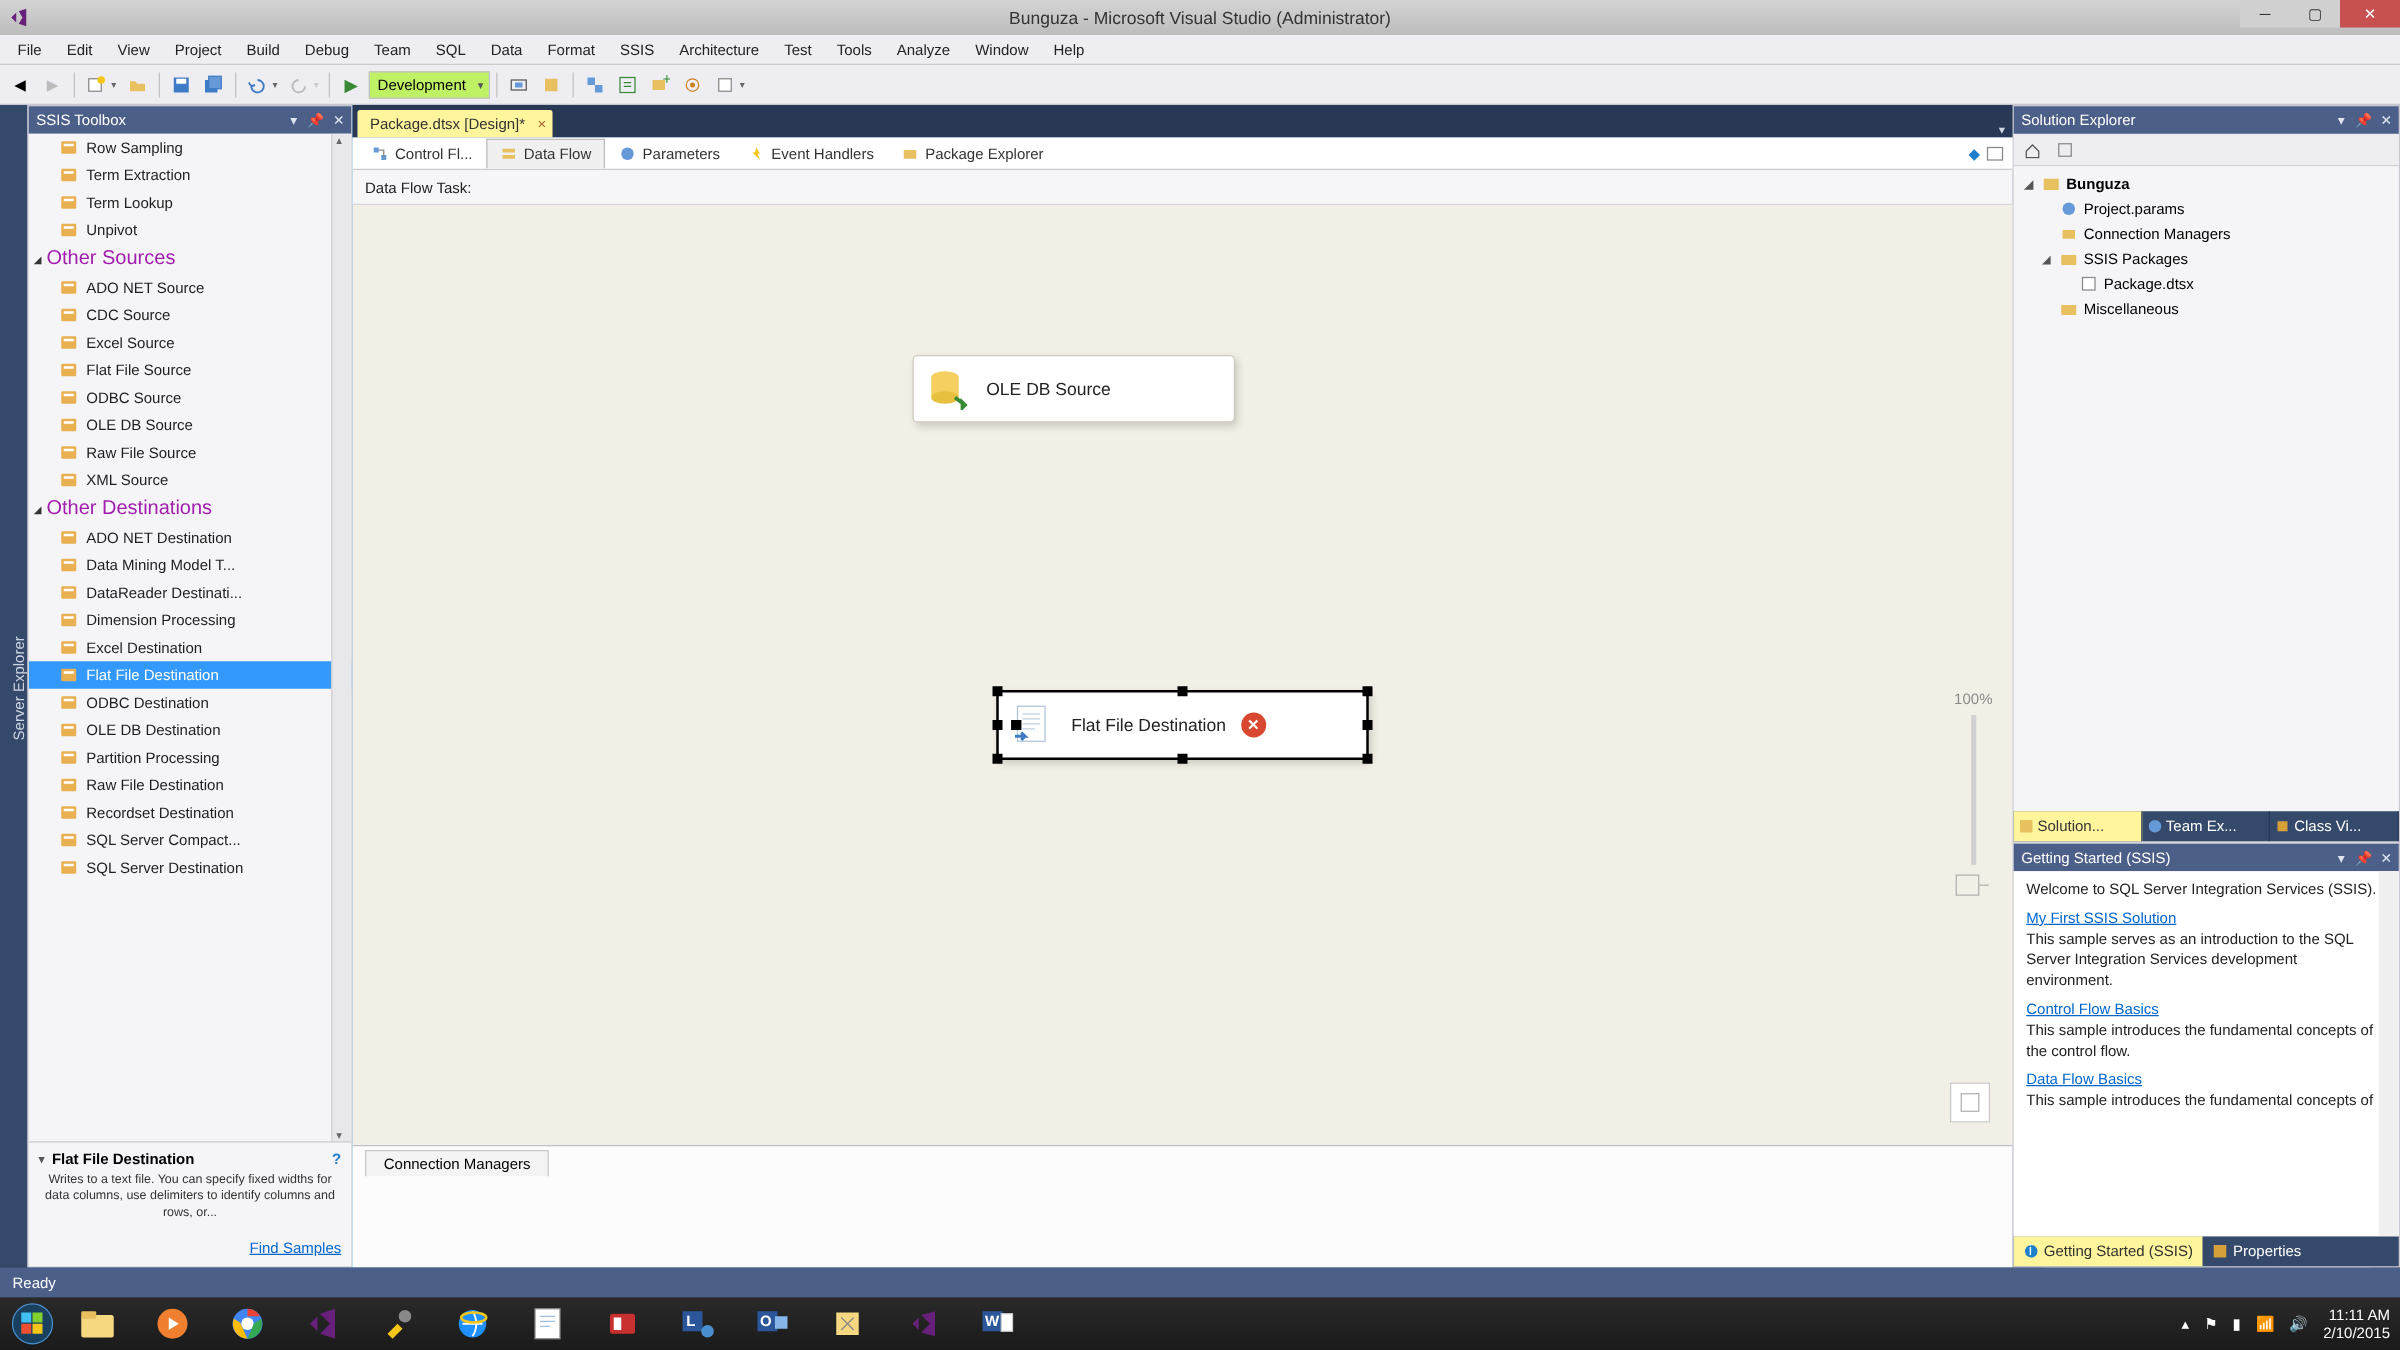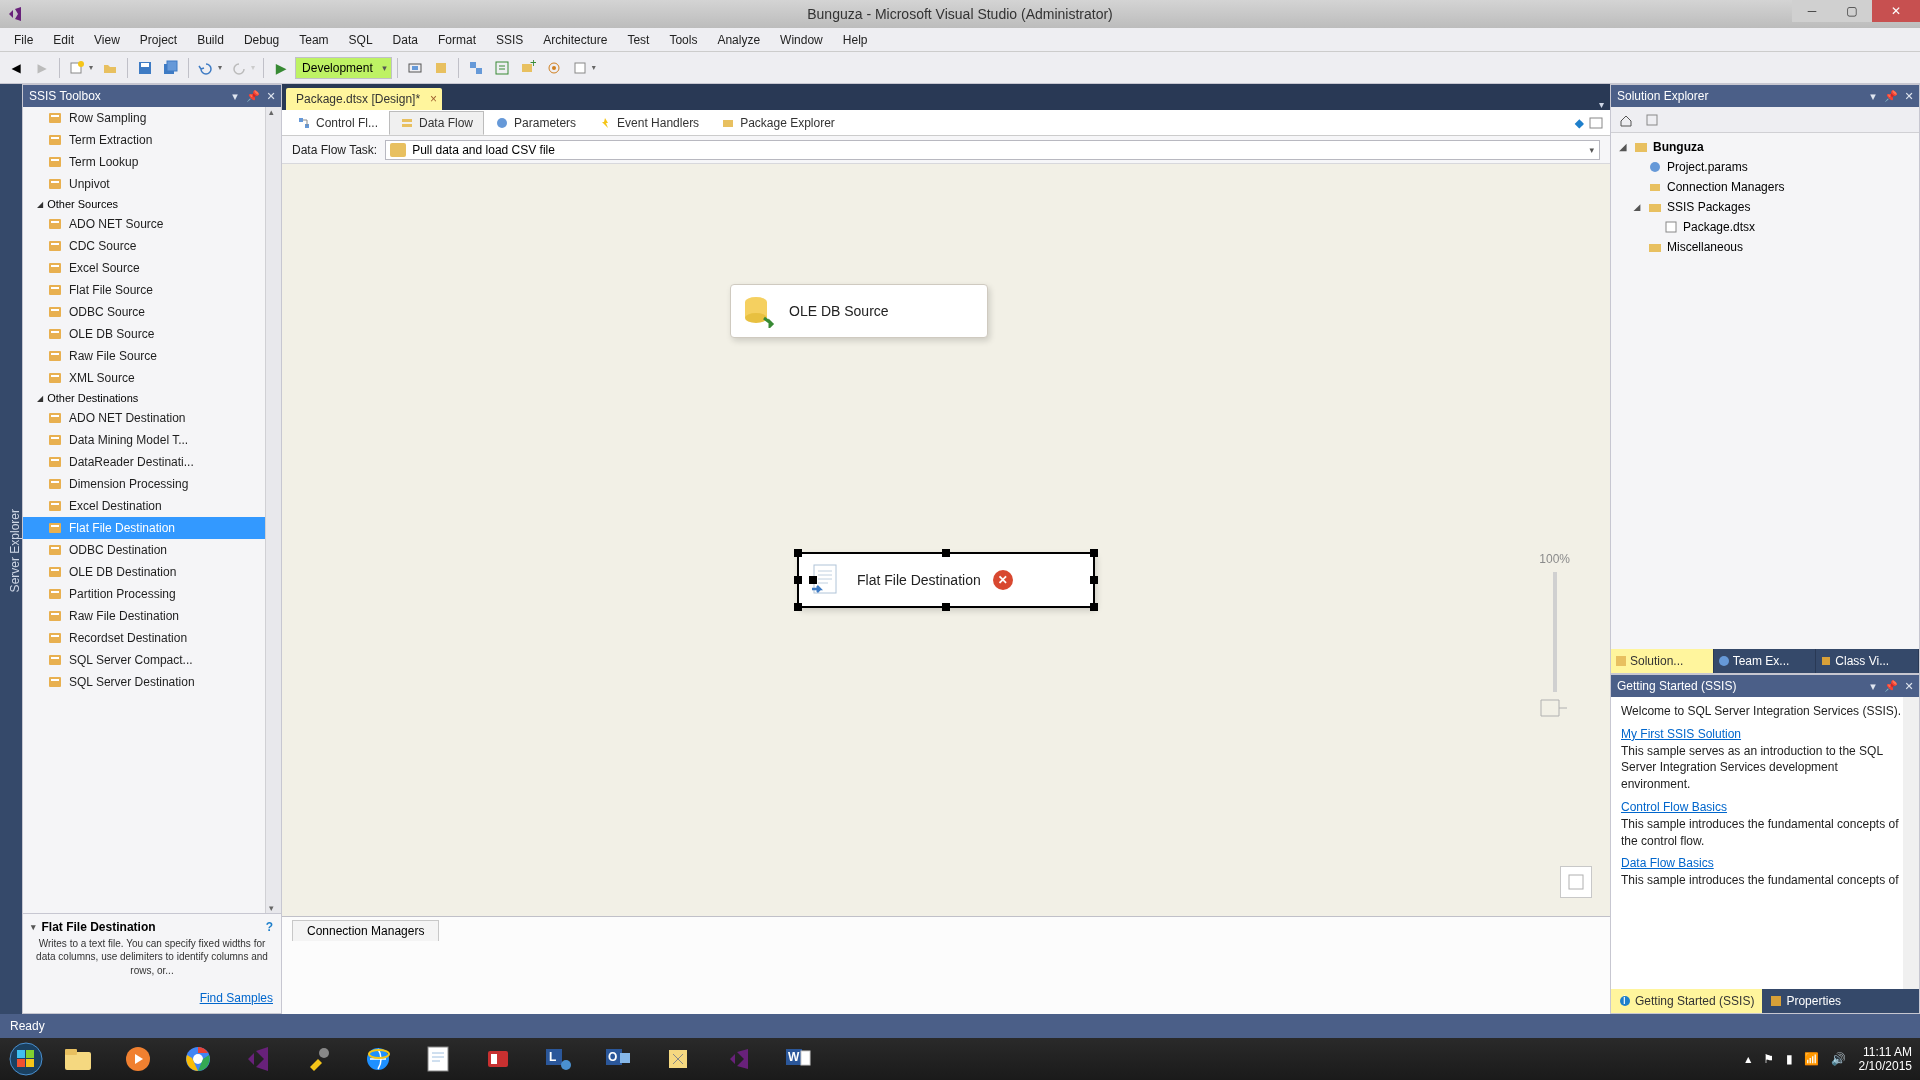--- a/index.html
+++ b/index.html
@@ -39,21 +39,21 @@
 .panel-header { height: 22px; background: #4b5f88; color: #fff; display: flex; align-items: center; padding: 0 6px; font-size: 12px; position: relative;}
 .panel-header .hicons { position: absolute; right: 2px; display: flex; gap: 2px; }
 .panel-header .hicon { width: 16px; height: 16px; display: flex; align-items: center; justify-content: center; color: #e0e6f0; font-size: 11px;}
 
 
 .toolbox { width: 260px; }
 .toolbox-body { flex: 1; background: #f5f5f7; overflow: hidden; position: relative;}
 .toolbox-scrollbar { position: absolute; right: 0; top: 0; bottom: 0; width: 16px; background: #e8e8ec; border-left: 1px solid #d0d0d4;}
 .toolbox-scrollbar::before { content:"▴"; position:absolute; top:0; left:3px; font-size:9px; color:#666;}
 .toolbox-scrollbar::after { content:"▾"; position:absolute; bottom:0; left:3px; font-size:9px; color:#666;}
-.tb-group { padding: 3px 14px; color: #000000; display: flex; align-items: center; gap: 4px; font-size: 11px;}
+.tb-group { padding: 3px 4px; color: #a21caf; display: flex; align-items: center; gap: 4px; font-size: 16px;}
 .tb-group::before { content: "◢"; font-size: 8px; transform: rotate(0deg); color:#333;}
 .tb-item { padding: 3px 6px 3px 24px; display: flex; align-items: center; gap: 6px; color: #1e1e1e; cursor: default;}
 .tb-item.selected { background: #3399ff; color: #fff; }
 .tb-item .ticon { width: 16px; height: 16px; display:flex; align-items:center; justify-content:center; font-size: 12px;}
 .toolbox-footer { border-top: 1px solid #c7c7d1; padding: 6px 8px 8px; background: #f5f5f7;}
 .toolbox-footer .ft-title { font-weight: 600; display:flex; align-items:center; gap:6px; padding-bottom:3px;}
 .toolbox-footer .ft-title .arrowdn { font-size:9px; color:#555;}
 .toolbox-footer .ft-desc { color: #333; font-size: 10px; line-height: 1.35; text-align: center; }
 .toolbox-footer .ft-link { color: #0066cc; text-decoration: underline; text-align: right; display:block; margin-top: 14px;}
 .toolbox-footer .helpicon { position:absolute; right:8px; color:#1e7fcb; font-weight:bold;}
@@ -78,21 +78,21 @@
 .dataflow-row .dfcombo::after { content:"▾"; position:absolute; right:5px; font-size:9px; color:#555;}
 
 .canvas { flex:1; background: #f2f0e6; position: relative; overflow:hidden;}
 .shape { position:absolute; background:#fff; border:1px solid #cfcac0; border-radius:4px; box-shadow: 2px 3px 6px rgba(0,0,0,0.15); display:flex; align-items:center; padding:8px 20px 8px 10px; gap:12px;}
 .shape .sicon { width:36px; height:36px; display:flex; align-items:center; justify-content:center;}
 .shape .slabel { font-size: 14px; color:#222;}
 .shape.selected { border:2px solid #000; }
 .shape.selected::before, .shape.selected::after, .shape.selected .handle { content:""; position:absolute; width:8px; height:8px; background:#000;}
 .shape .err { width:20px; height:20px; border-radius:50%; background:#d84830; color:#fff; display:flex; align-items:center; justify-content:center; font-weight:bold; font-size:12px;}
 
-.canvas .zoom { position:absolute; right:40px; top: 388px; color:#8b8b8b; font-size:12px; text-align:center;}
+.canvas .zoom { position:absolute; right:16px; top: 388px; color:#8b8b8b; font-size:12px; text-align:center;}
 .canvas .zoom .track { width:4px; height:120px; background:#d0d0d0; margin:6px auto;}
 .canvas .fitbox { position:absolute; right:18px; bottom:18px; width:32px; height:32px; border:1px solid #c8c8c8; background:#fff;}
 
 .connmgr { height: 98px; background: #fcfcfc; border-top: 1px solid #c0c0c8; display:flex; flex-direction:column;}
 .connmgr-tab { padding: 3px 14px; border:1px solid #c8c8c8; border-bottom:none; background:#f4f4f4; align-self:flex-start; margin: 3px 0 0 10px; font-size:12px;}
 .connmgr-body { flex:1; border-top:1px solid #c8c8c8; padding:8px 12px; background: #fffff0;}
 .connmgr-item { display:flex; align-items:center; gap:8px; font-size:14px;}
 
 
 .right { width: 310px; display:flex; flex-direction:column; background:#eeeef2;border-radius:27px;}
@@ -577,23 +577,20 @@
         <span style="color:#1e7fcb">◆</span>
         <span>
             <svg width="16" height="14">
               <rect x="2" y="2" width="12" height="10" fill="none" stroke="#888"></rect>
             </svg>
           </span>
       </div>
     </div>
     <div class="dataflow-row">
       <label>Data Flow Task:</label>
-      <div class="dfcombo">
-          <span>Pull data and load CSV file</span>
-        </div>
     </div>
     <div class="canvas">
       <div class="shape" style="left:448px; top:120px; width:258px;">
         <span class="sicon">
             <svg width="34" height="34">
               <ellipse cx="14" cy="8" rx="11" ry="5" fill="#f5d060"></ellipse>
               <rect x="3" y="8" width="22" height="16" fill="#f5d060"></rect>
               <ellipse cx="14" cy="24" rx="11" ry="5" fill="#e8c040"></ellipse>
               <path d="M22 24 l8 6 M28 28 l2 2 l-2 2 z" stroke="#388a34" stroke-width="3" fill="#388a34"></path>
             </svg>

